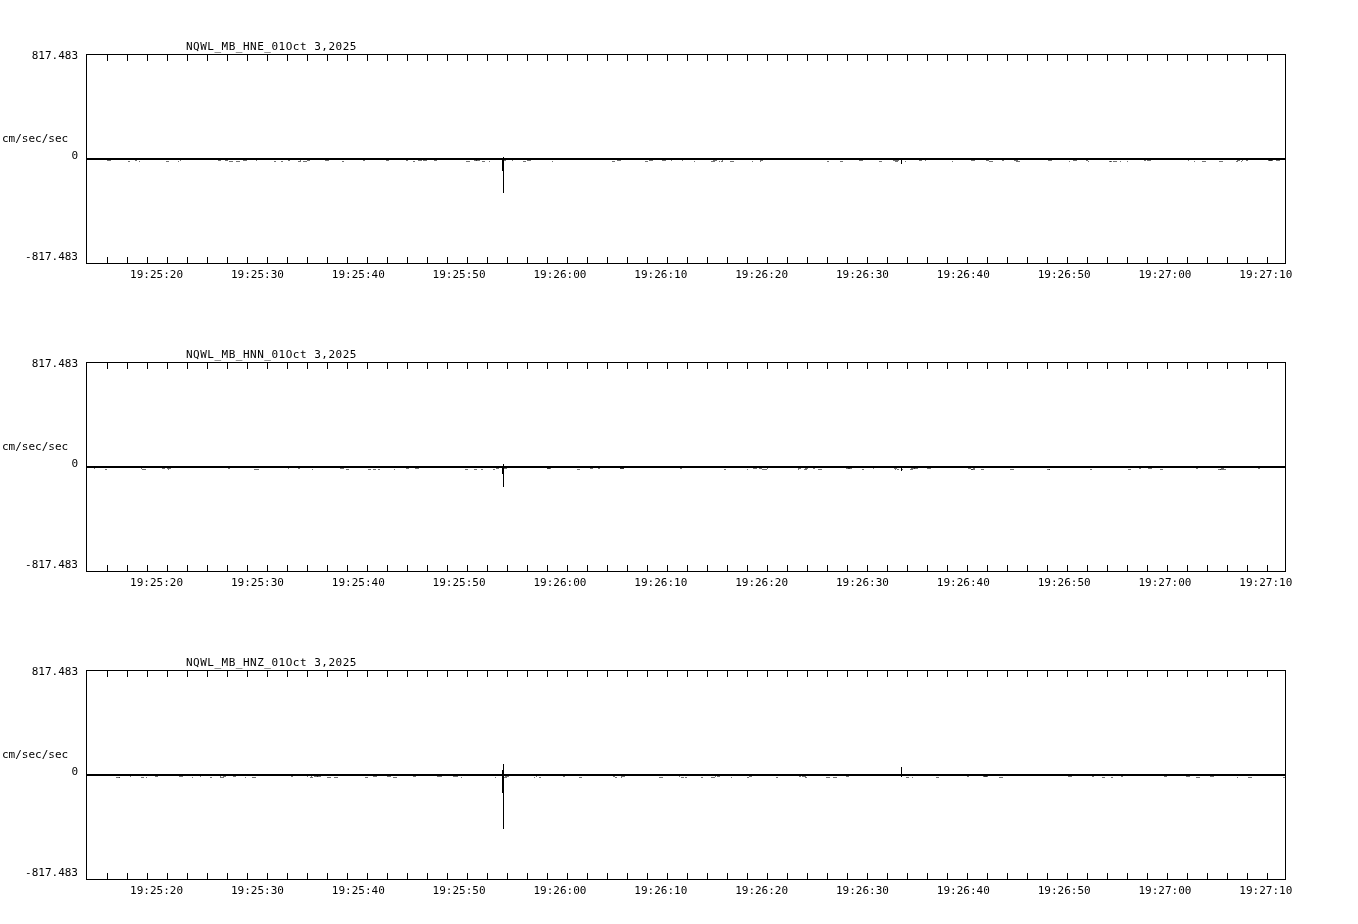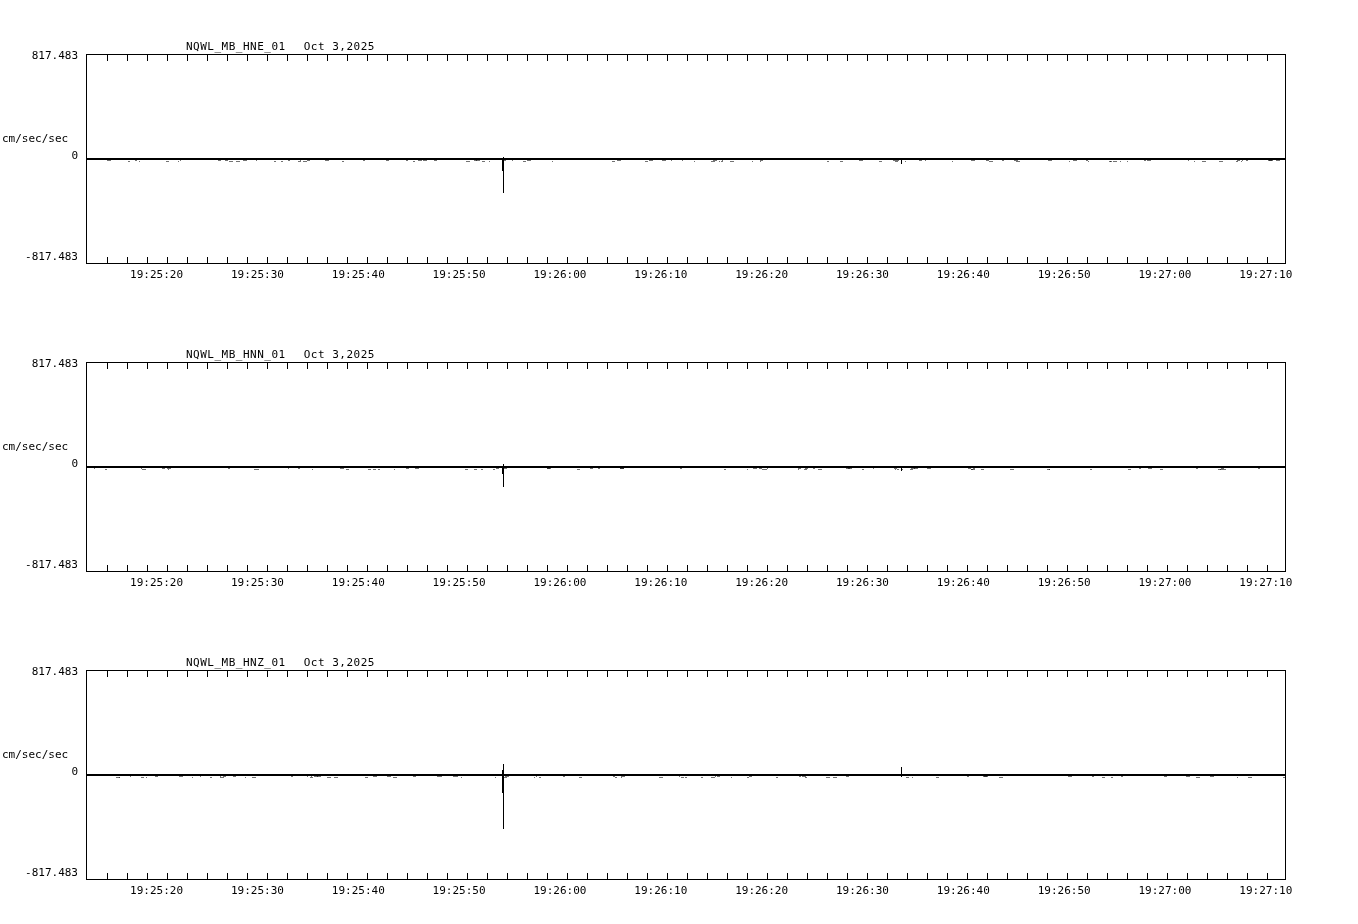--- a/index.html
+++ b/index.html
@@ -38,21 +38,20 @@
   }
   .panel-title {
     position: absolute;
     left: 186px;
     top: 30px;
     font-size: 11px;
     letter-spacing: 0.5px;
     white-space: nowrap;
   }
   .panel-title .date {
-    margin-left: 18px;
   }
   .ylabel-unit {
     position: absolute;
     left: 2px;
     top: 122px;
     font-size: 11px;
     white-space: nowrap;
   }
   .ytick {
     position: absolute;

